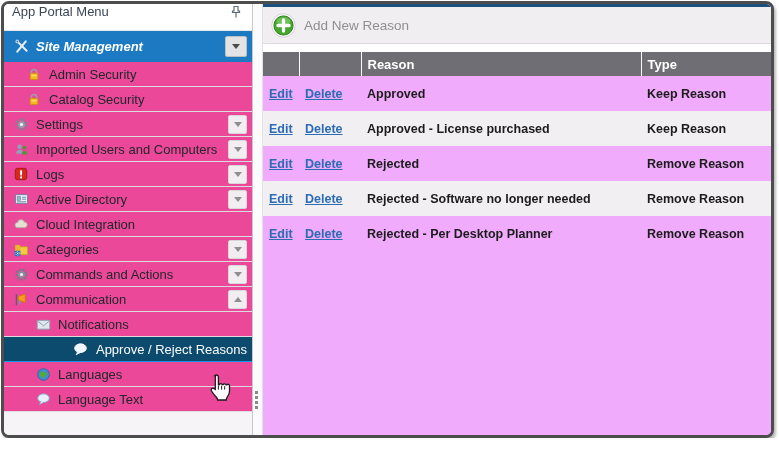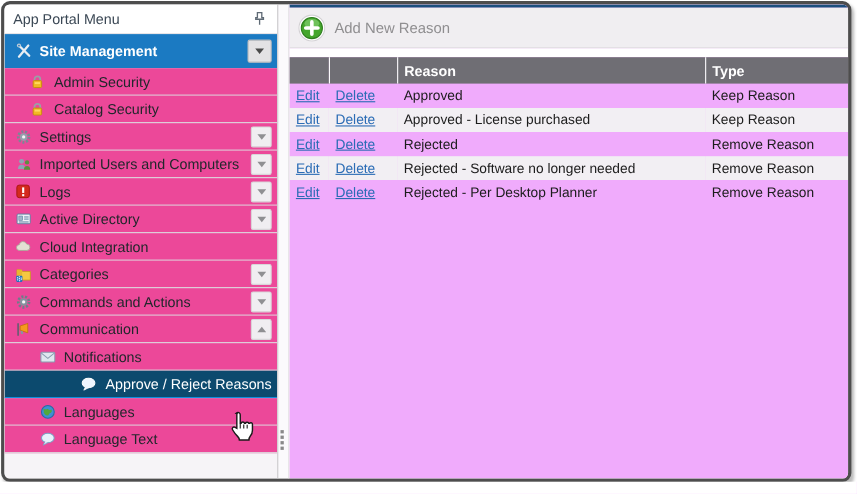--- a/index.html
+++ b/index.html
@@ -3,26 +3,26 @@
 <meta charset="utf-8">
 <style>
   html,body{margin:0;padding:0;background:#ffffff;font-family:"Liberation Sans",sans-serif;}
   .window{
     position:relative;width:767px;height:431px;margin:1px 0 0 1px;
     border:3px solid #4d4d4d;border-radius:8px;overflow:hidden;background:#fff;
     display:flex;box-shadow:2px 3px 3px rgba(0,0,0,.28);
   }
   
   .sidebar{width:248px;flex:none;background:#f6f4f7;display:flex;flex-direction:column;overflow:hidden;}
-  .sb-header{height:26px;flex:none;background:#fff;display:flex;align-items:center;padding:0 8px;border-bottom:1px solid #e7e5e8;}
+  .sb-header{height:26px;flex:none;background:#fff;display:flex;align-items:flex-start;padding:0 8px;border-bottom:1px solid #e7e5e8;}
   .sb-title{font-size:13px;color:#3a4754;flex:1;}
   .pin-btn{width:16px;height:16px;display:flex;align-items:center;justify-content:center;cursor:pointer;}
   .nav-item{display:flex;align-items:center;height:25px;flex:none;box-sizing:border-box;
     border-bottom:1px solid #dddbde;background:#ec4899;padding-right:5px;}
-  .nav-item.header-active{height:31px;background:#1b7ac2;border-bottom:none;}
+  .nav-item.header-active{height:31px;background:#1b7ac2;border-bottom:none;font-style:italic;}
   .nav-item.selected{background:#0c4a6e;border-bottom-color:#1196e9;justify-content:flex-end;}
   .lvl0{padding-left:8px}.lvl1{padding-left:21px}.lvl2{padding-left:30px}
   .nicon{width:18px;height:17px;flex:none;display:flex;align-items:center;justify-content:center;margin-right:6px;}
   .nlabel{font-size:13px;color:#22272c;white-space:nowrap;}
   .header-active .nlabel{color:#fff;font-weight:600;}
   .selected .nlabel{color:#fff;}
   .sp{flex:1}
   .expander{width:17px;height:17px;flex:none;background:#f0eef1;border:1px solid #d8d6d9;border-radius:2px;
     display:flex;align-items:center;justify-content:center;cursor:pointer;}
   .header-active .expander{width:20px;height:19px;background:#e3e2e4;border-color:#bdbcbe;}
@@ -38,21 +38,21 @@
   .topline{height:3px;flex:none;background:#1b4f7e;}
   .toolbar{height:36px;flex:none;background:#f0eef1;border-bottom:1px solid #dddbde;display:flex;align-items:center;padding-left:8px;gap:8px;}
   .add-btn{display:flex;align-items:center;gap:8px;cursor:pointer;}
   .add-label{font-size:13.5px;color:#8f8e90;}
   .gap{height:8px;flex:none;background:#fff;}
   table{border-collapse:collapse;width:100%;table-layout:fixed;}
   col.c1{width:36px}col.c2{width:62px}col.c3{width:280px}
   thead th{background:#6f6e74;color:#fff;font-size:13px;font-weight:600;text-align:left;
     height:24px;padding:0 6px;border-right:1px solid #fbfafc;box-sizing:border-box;}
   thead th:last-child{border-right:none;}
-  tbody td{height:22px;padding:0 6px;font-size:12.5px;color:#1c1c1c;white-space:nowrap;overflow:hidden;box-sizing:border-box;}
+  tbody td{height:35px;padding:0 6px;font-size:12.5px;color:#1c1c1c;white-space:nowrap;overflow:hidden;box-sizing:border-box;font-weight:bold;}
   tbody tr.alt{background:#f2eff3;}
   a.lnk{color:#2b6cb5;text-decoration:underline;cursor:pointer;font-size:12.5px;}
   
   .cursor{position:absolute;left:201px;top:369px;z-index:50;pointer-events:none;}
 </style>
 </head>
 <body>
 
 <div class="window">
 

